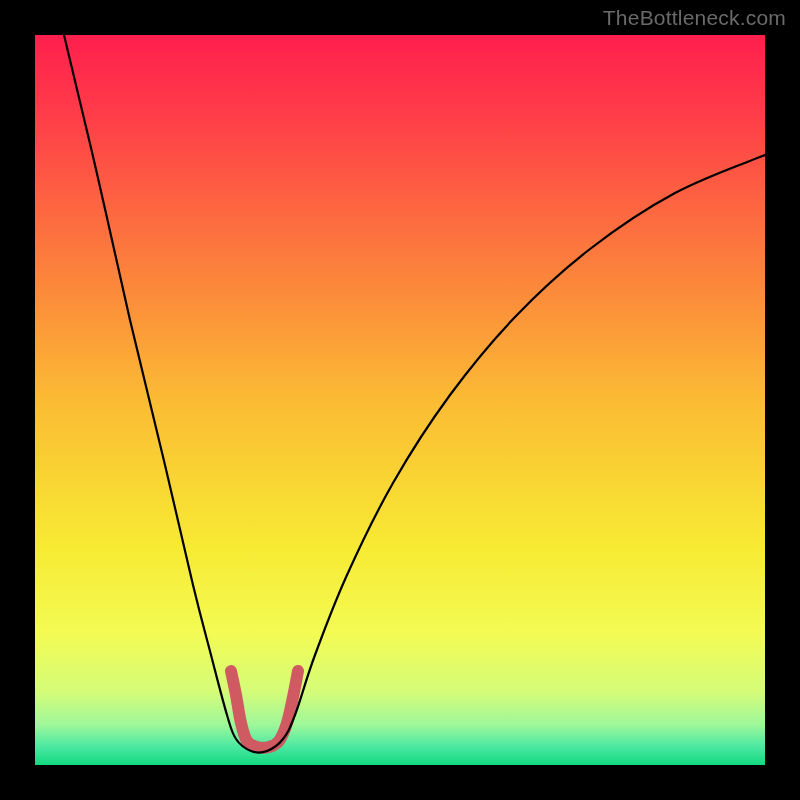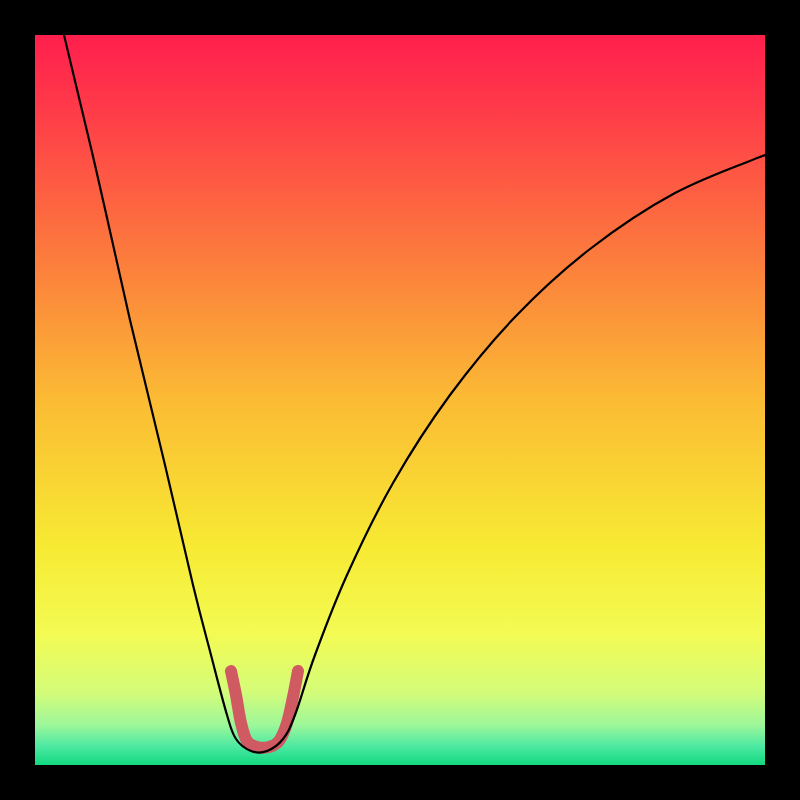--- a/index.html
+++ b/index.html
@@ -81,13 +81,14 @@
             <stop offset="100%" stop-color="#12d97e"></stop>
           </linearGradient>
       </defs>
       <rect x="0" y="0" width="730" height="730" fill="url(#bg-grad)"></rect>
     </svg>
     <svg class="curve" viewBox="0 0 730 730" preserveAspectRatio="none">
       <path id="highlight-path" class="highlight" d="M 196 636 C 196.9 640.3, 199.2 650.6, 201 660 C 202.8 669.4, 204.0 679.7, 206 688 C 208.0 696.3, 209.1 701.7, 212 706 C 214.9 710.3, 218.0 710.9, 222 712 C 226.0 713.1, 230.0 713.1, 234 712 C 238.0 710.9, 240.8 710.3, 244 706 C 247.2 701.7, 249.5 695.9, 252 688 C 254.5 680.1, 256.0 671.4, 258 662 C 260.0 652.6, 262.1 640.7, 263 636" stroke="#cf5a62"></path>
       <path id="curve-path" class="curve-line" d="M 29 0 C 34.6 23.4, 48.1 78.7, 60 130 C 71.9 181.3, 82.4 231.0, 95 285 C 107.6 339.0, 118.7 382.3, 130 430 C 141.3 477.7, 149.7 515.8, 158 550 C 166.3 584.2, 169.9 596.6, 176 620 C 182.1 643.4, 187.5 664.9, 192 680 C 196.5 695.1, 196.7 697.5, 201 704 C 205.3 710.5, 210.4 713.8, 216 716 C 221.6 718.2, 226.2 718.2, 232 716 C 237.8 713.8, 243.0 710.5, 248 704 C 253.0 697.5, 254.2 695.1, 260 680 C 265.8 664.9, 270.6 645.2, 280 620 C 289.4 594.8, 298.0 571.0, 312 540 C 326.0 509.0, 339.5 480.4, 358 448 C 376.5 415.6, 393.0 389.9, 415 360 C 437.0 330.1, 454.8 308.3, 480 282 C 505.2 255.7, 526.2 236.3, 555 214 C 583.8 191.7, 608.5 174.9, 640 158 C 671.5 141.1, 713.8 126.8, 730 120" stroke="#000000"></path>
     </svg>
   </div>
+  <div class="watermark">TheBottleneck.com</div>
 </div>
 
 </body></html>

